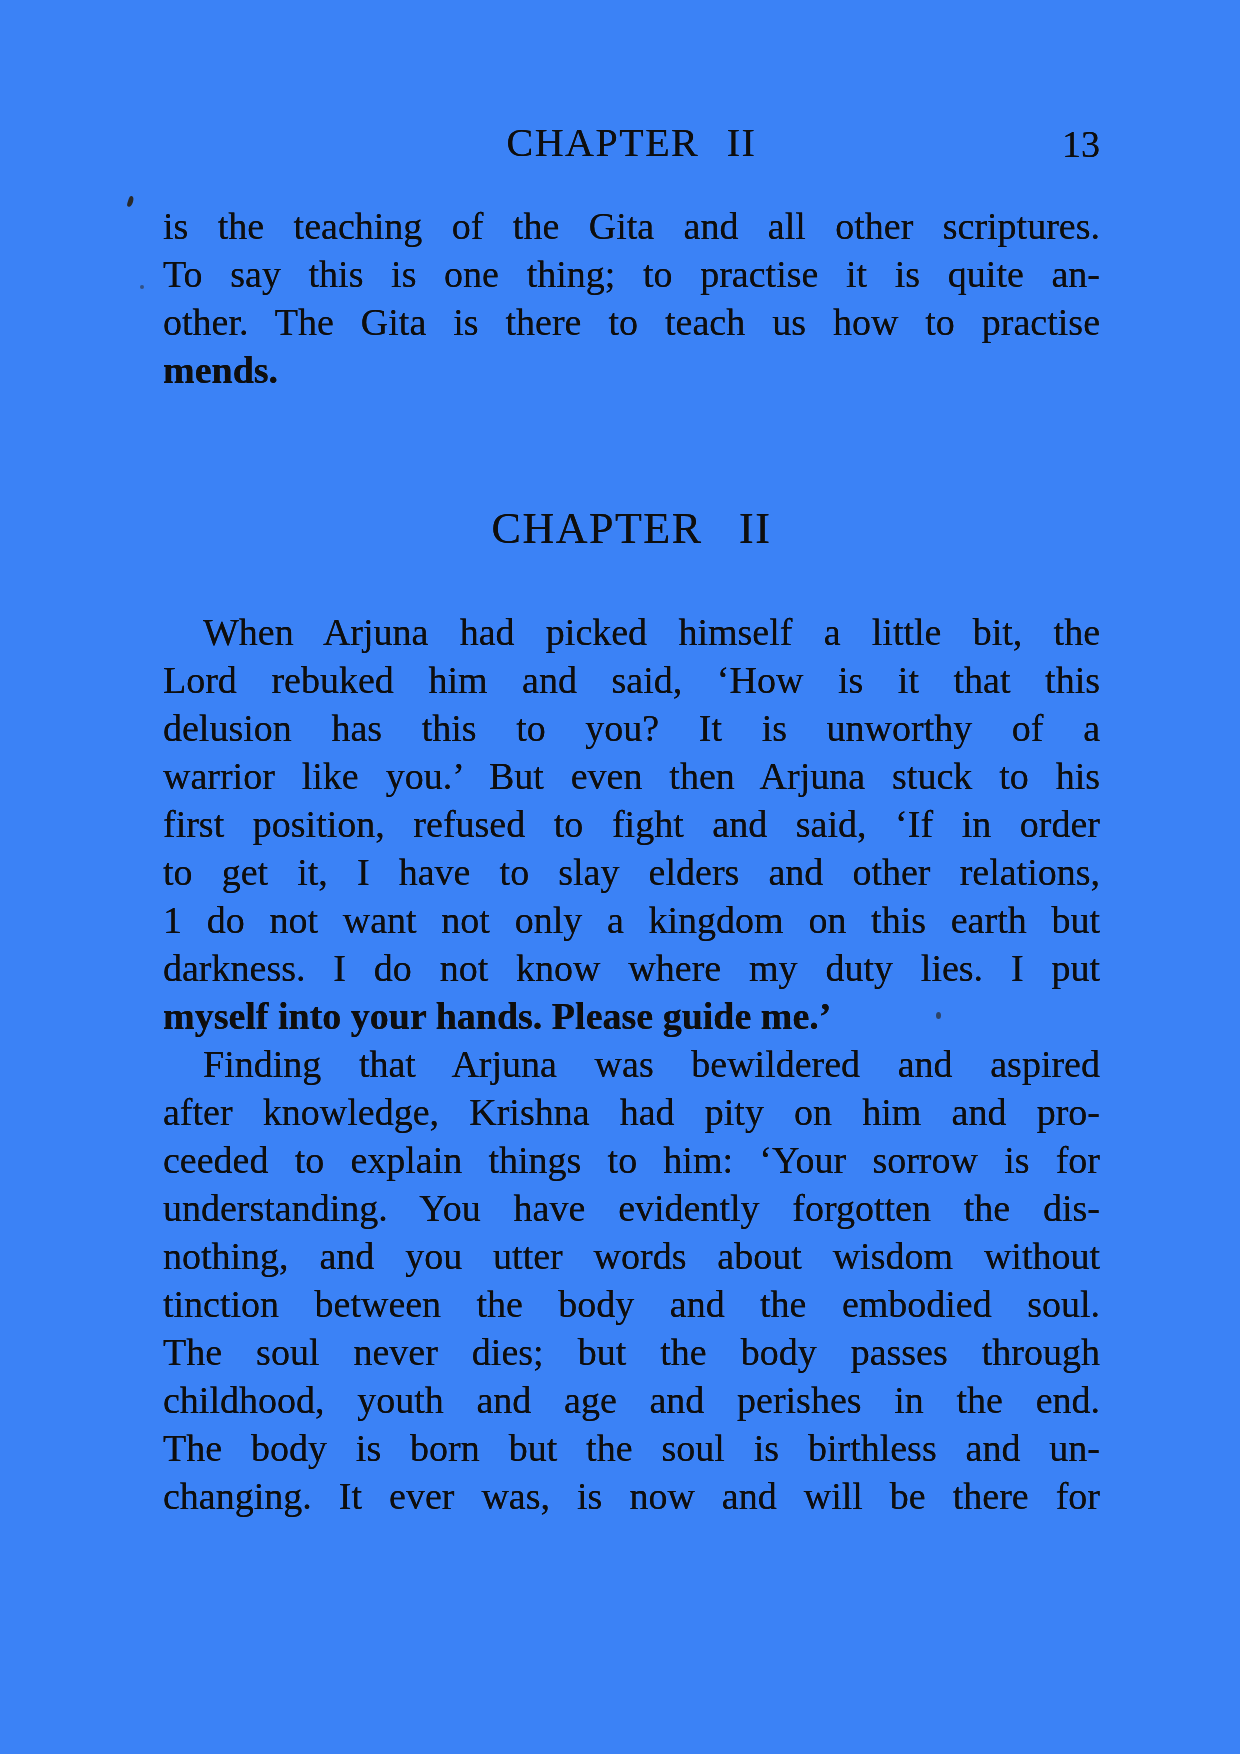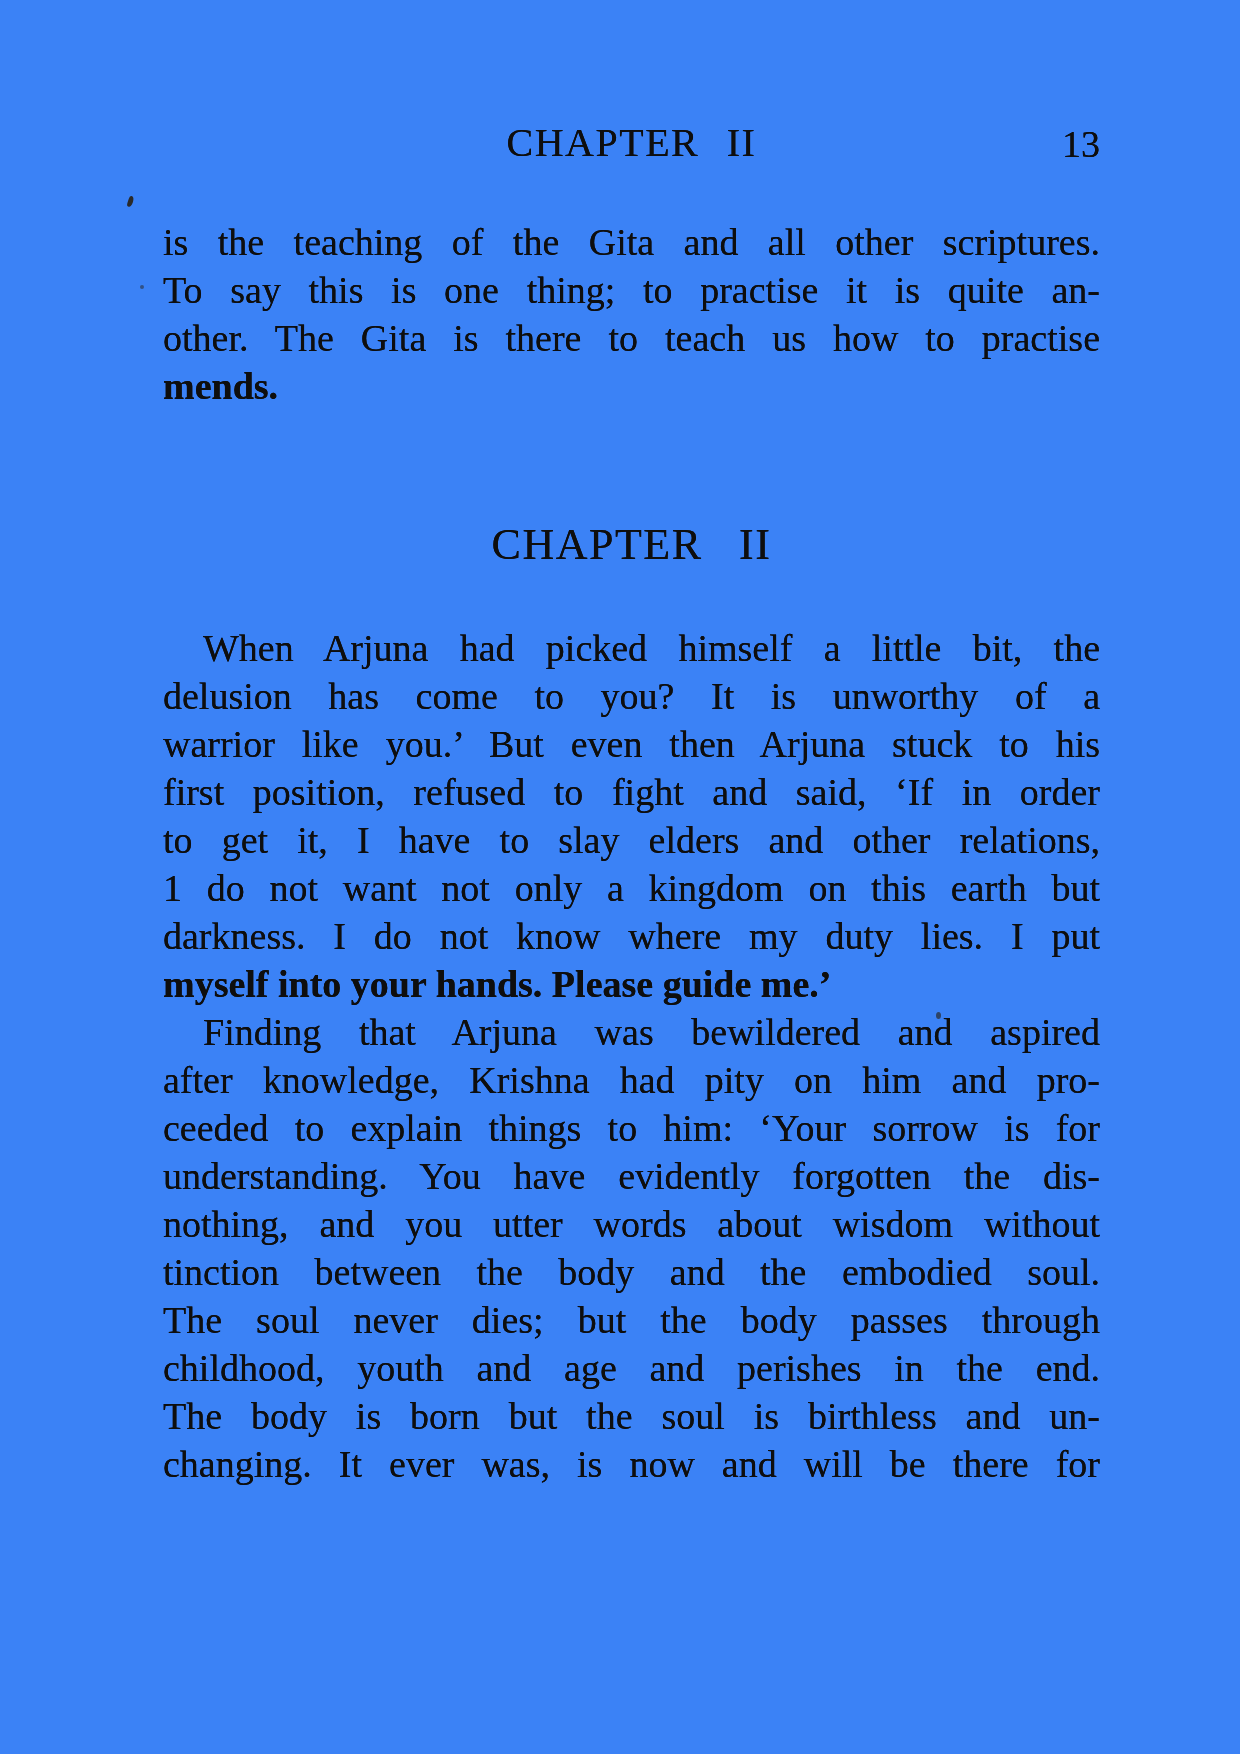--- a/index.html
+++ b/index.html
@@ -37,21 +37,21 @@
   }
   .running-head .page-number {
     position: absolute;
     right: 0;
     top: 1px;
     font-size: 38px;
     letter-spacing: 0;
     word-spacing: 0;
   }
   .body-text {
-    margin-top: 52px;
+    margin-top: 36px;
     font-size: 38px;
     line-height: 48px;
   }
   .line {
     text-align: justify;
     text-align-last: justify;
   }
   .line.last {
     text-align-last: left;
     font-weight: bold;
@@ -97,21 +97,22 @@
           <div class="line">is the teaching of the Gita and all other scriptures.</div>
           <div class="line">To say this is one thing; to practise it is quite an-</div>
           <div class="line">other. The Gita is there to teach us how to practise</div>
           <div class="line last">mends.</div>
         </div>
 
       <div class="section-heading">CHAPTER II</div>
 
       <div>
           <div class="line indent">When Arjuna had picked himself a little bit, the</div>
-          <div class="line">delusion has come to you? It is unworthy of a</div>
+          <div class="line">Lord rebuked him and said, ‘How is it that this</div>
+          <div class="line">delusion has this to you? It is unworthy of a</div>
           <div class="line">warrior like you.’ But even then Arjuna stuck to his</div>
           <div class="line">first position, refused to fight and said, ‘If in order</div>
           <div class="line">to get it, I have to slay elders and other relations,</div>
           <div class="line">1 do not want not only a kingdom on this earth but</div>
           <div class="line">darkness. I do not know where my duty lies. I put</div>
           <div class="line last">myself into your hands. Please guide me.’</div>
         </div>
       <div>
           <div class="line indent">Finding that Arjuna was bewildered and aspired</div>
           <div class="line">after knowledge, Krishna had pity on him and pro-</div>

